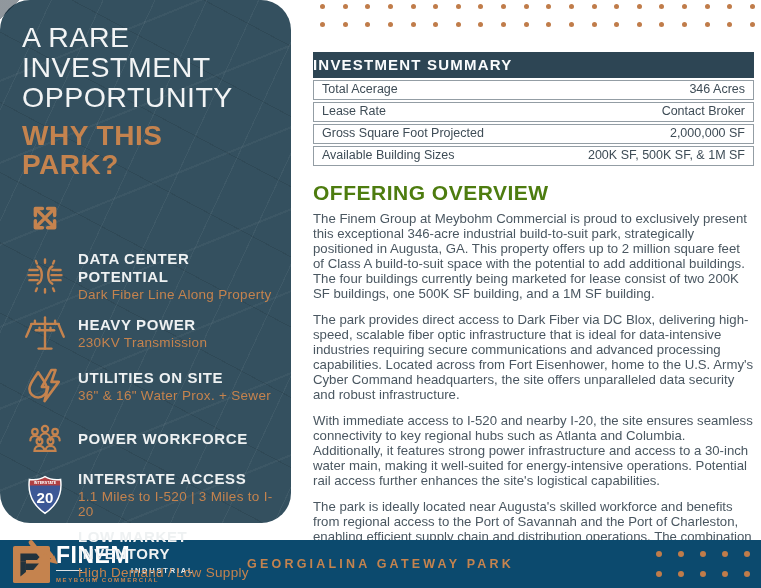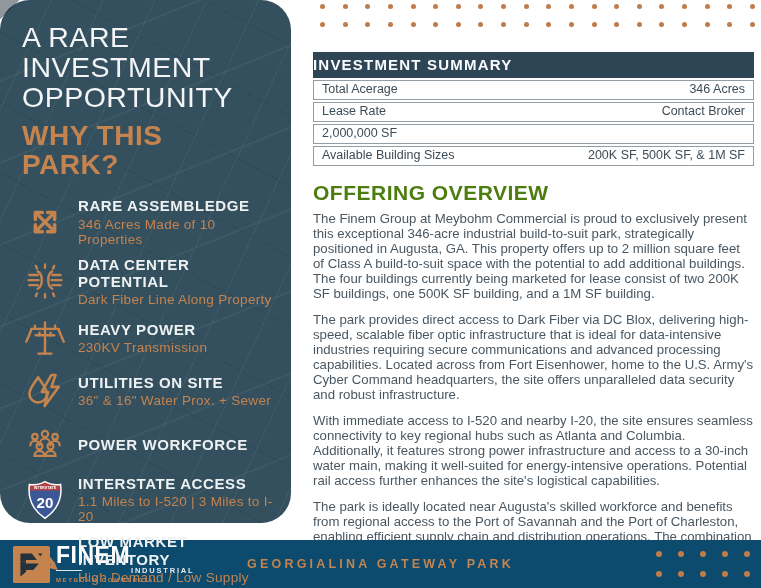--- a/index.html
+++ b/index.html
@@ -25,21 +25,21 @@
   .main-title{
     margin:0;color:#f2f4f5;font-size:28.5px;line-height:1.06;
     font-weight:300;letter-spacing:.5px;
   }
   .sub-title{
     margin:8px 11px 0 0;color:#c5834e;font-size:28px;line-height:1.05;
     font-weight:800;letter-spacing:.5px;
   }
   .features{list-style:none;margin:18px 0 0 0;padding:0;}
   .feature{display:flex;align-items:center;min-height:44px;margin-bottom:9px;}
-  .feature .ic{flex:0 0 46px;width:46px;height:44px;display:flex;align-items:center;justify-content:center;}
+  .feature .ic{flex:0 0 46px;width:46px;height:44px;display:flex;justify-content:center;}
   .feature .txt{margin-left:10px;}
   .f-title{color:#eef1f2;font-size:15px;font-weight:700;letter-spacing:.6px;line-height:1.15;}
   .f-desc{color:#c5834e;font-size:13.5px;font-weight:500;letter-spacing:.3px;margin-top:2px;}
   
   .top-dots{position:absolute;left:320px;top:4px;width:435px;display:flex;flex-direction:column;gap:13px;}
   .dot-row{display:flex;justify-content:space-between;}
   .dot{width:5px;height:5px;border-radius:50%;background:#c07c4a;}
   
   .main{position:absolute;left:313px;top:52px;width:441px;}
   .summary-table{width:100%;}
@@ -89,24 +89,20 @@
 
   <ul class="features">
 
     <li class="feature">
       <span class="ic">
         <svg width="42" height="42" viewBox="0 0 48 48" fill="none" stroke="#c5834e" stroke-width="4" stroke-linecap="round" stroke-linejoin="round">
           <path d="M15 15 L33 33 M33 15 L15 33"></path>
           <path d="M13 21 V13 H21 M27 13 H35 V21 M35 27 V35 H27 M21 35 H13 V27"></path>
         </svg>
       </span>
-      <span class="txt">
-        <div class="f-title">RARE ASSEMBLEDGE</div>
-        <div class="f-desc">346 Acres Made of 10 Properties</div>
-      </span>
     </li>
 
     <li class="feature">
       <span class="ic">
         <svg width="44" height="44" viewBox="0 0 48 48" fill="none" stroke="#c5834e" stroke-width="2.6" stroke-linecap="round">
           <path d="M7 17.5 h9 M6 23 h11 M7 28.5 h9"></path>
           <path d="M16 13.5 c6 3 6 16 0 19"></path>
           <path d="M41 17.5 h-9 M42 23 h-11 M41 28.5 h-9"></path>
           <path d="M32 13.5 c-6 3 -6 16 0 19"></path>
           <path d="M14 7.5 l1.2 3 M24 6 v3.5 M34 7.5 l-1.2 3 M14 40.5 l1.2 -3 M24 42 v-3.5 M34 40.5 l-1.2 -3"></path>
@@ -258,20 +254,21 @@
     <div class="summary-header">INVESTMENT SUMMARY</div>
     <div class="summary-row">
       <span class="lbl">Total Acerage</span>
       <span class="val">346 Acres</span>
     </div>
     <div class="summary-row">
       <span class="lbl">Lease Rate</span>
       <span class="val">Contact Broker</span>
     </div>
     <div class="summary-row">
+      <span class="lbl">Gross Square Foot Projected</span>
       <span class="val">2,000,000 SF</span>
     </div>
     <div class="summary-row">
       <span class="lbl">Available Building Sizes</span>
       <span class="val">200K SF, 500K SF, &amp; 1M SF</span>
     </div>
   </div>
 
   <div class="overview">
     <h3 class="overview-heading">OFFERING OVERVIEW</h3>

